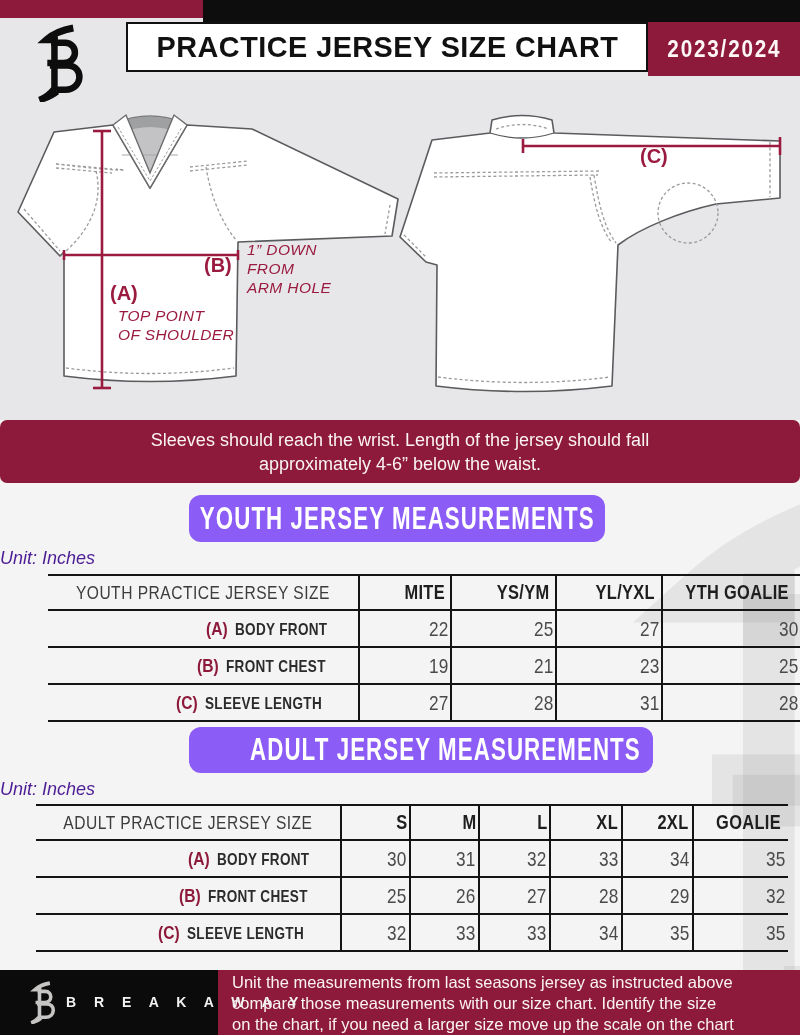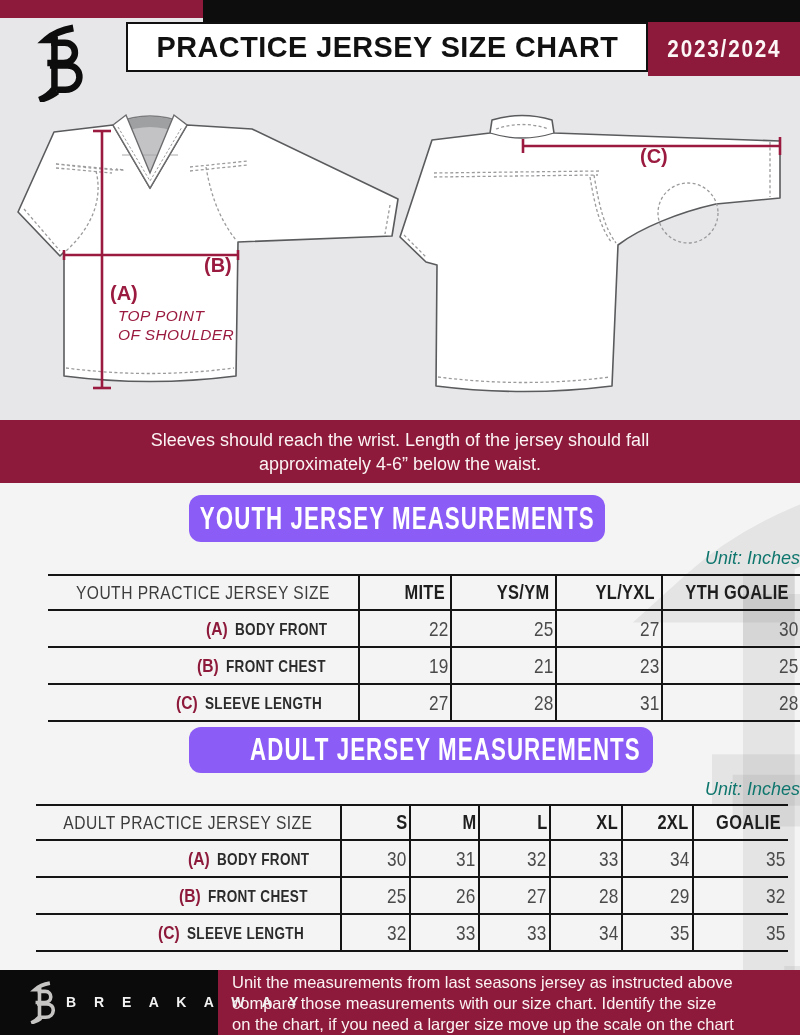--- a/index.html
+++ b/index.html
@@ -18,31 +18,31 @@
   .seasonbox .t{font-size:23px;font-weight:bold;color:#fdf6f7;letter-spacing:2px;
                 display:inline-block;transform:scaleX(.9);white-space:nowrap;}
   .logo{position:absolute;left:26px;top:24px;z-index:6;}
   
   .diagram{position:absolute;left:0;top:85px;width:800px;height:335px;z-index:3;}
   .anno{position:absolute;color:#9a1b3f;z-index:4;}
   .anno.key{font-size:20px;font-weight:bold;}
   .anno.cap{font-size:15.5px;font-style:italic;line-height:19px;letter-spacing:.4px;white-space:pre-line;font-weight:500;}
   
   .banner{position:absolute;left:0;top:420px;width:800px;height:63px;background:#8d1a3b;z-index:4;
-          display:flex;align-items:center;justify-content:center;}
+          display:flex;align-items:center;justify-content:center;border-radius:7px;}
   .banner .t{color:#fbf3f4;font-size:18px;line-height:24px;text-align:center;white-space:pre-line;}
   
   .watermark{position:absolute;left:545px;top:470px;z-index:0;}
   
   .secbox{position:absolute;left:189px;width:416px;background:#8b5cf6;border-radius:12px;z-index:2;
           display:flex;align-items:center;justify-content:center;}
   .secbox .t{color:#fff;font-size:31px;font-weight:bold;letter-spacing:1.5px;
              display:inline-block;transform:scaleX(.72);white-space:nowrap;}
-  .unit{position:absolute;left:0;width:800px;text-align:right;font-size:18px;font-style:italic;
-        color:#0f766e;z-index:2;}
+  .unit{position:absolute;left:0;width:800px;text-align:left;font-size:18px;font-style:italic;
+        color:#4c1d95;z-index:2;}
   
   table.size{position:absolute;border-collapse:collapse;table-layout:fixed;z-index:2;
              border-bottom:2.5px solid #141414;}
   table.size tr{border-top:2.5px solid #141414;}
   table.size td{padding:0;text-align:center;vertical-align:middle;}
   table.size td + td{border-left:2px solid #141414;}
   table.size tr.hdr td{height:33px;text-align:right;}
   table.size tr.row td{height:35px;text-align:right;}
   .cond{display:inline-block;transform:scaleX(.82);white-space:nowrap;}
   .th-size .cond{font-size:19px;color:#3c3c3c;letter-spacing:.6px;}
@@ -154,20 +154,23 @@
       <path d="M523 61 L780 61"></path>
       <path d="M523 54 L523 68"></path>
       <path d="M780 52 L780 70"></path>
     </g>
   </svg>
 
   <div class="anno key" style="left:110px;top:282px;">(A)</div>
   <div class="anno cap" style="left:118px;top:306px;">TOP POINT
 OF SHOULDER</div>
   <div class="anno key" style="left:204px;top:254px;">(B)</div>
+  <div class="anno cap" style="left:247px;top:240px;">1” DOWN
+FROM
+ARM HOLE</div>
   <div class="anno key" style="left:640px;top:145px;">(C)</div>
 
   <div class="banner">
     <div class="t">Sleeves should reach the wrist. Length of the jersey should fall
 approximately 4-6” below the waist.</div>
   </div>
 
   <div class="secbox" style="top:495px;height:47px;">
     <span class="t">YOUTH JERSEY MEASUREMENTS</span>
   </div>

